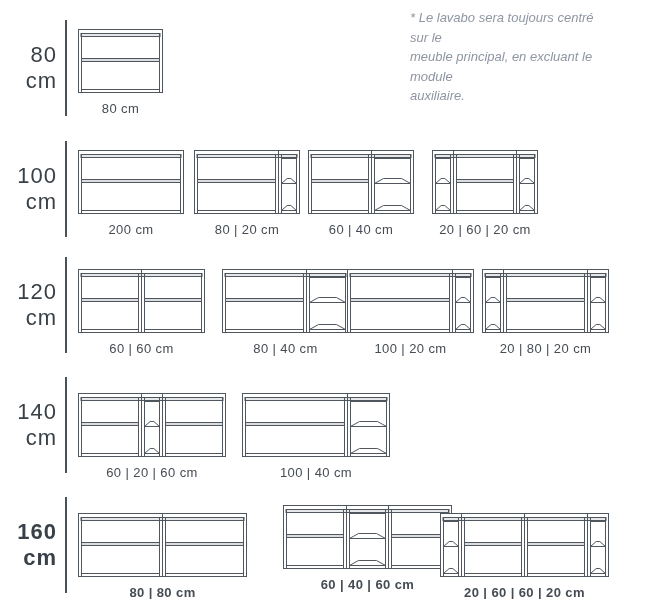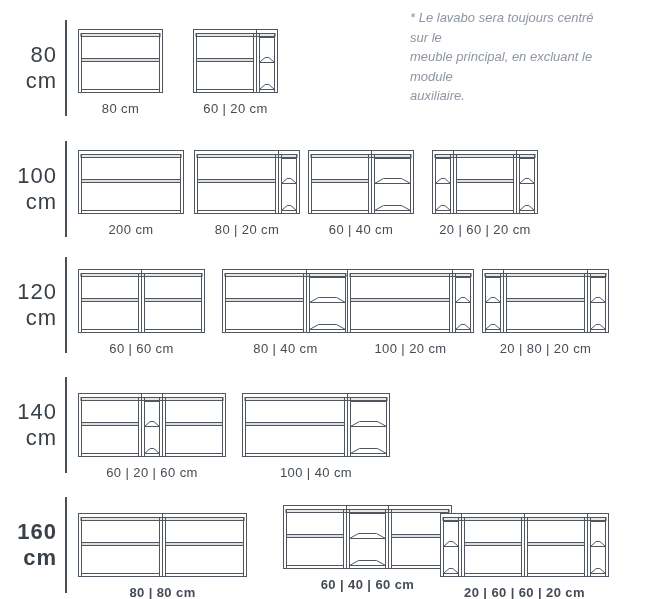--- a/index.html
+++ b/index.html
@@ -51,34 +51,20 @@
       </div>
       <div class="divider"></div>
       <div class="diagram" style="left: 78px; top: 9px;"><svg width="85" height="64" viewBox="0 0 85 64" xmlns="http://www.w3.org/2000/svg">
           <rect x="0.5" y="0.5" width="84" height="63" fill="#ffffff" stroke="#4f565d" stroke-width="1"></rect>
           <rect x="3" y="4.5" width="79" height="3" fill="#e6e7e8" stroke="#4f565d" stroke-width="1"></rect>
           <line x1="3.5" y1="4.5" x2="3.5" y2="63" stroke="#4f565d" stroke-width="1"></line>
           <line x1="81.5" y1="4.5" x2="81.5" y2="63" stroke="#4f565d" stroke-width="1"></line>
           <rect x="3.5" y="29.5" width="78" height="3" fill="#dcdde0" stroke="#4f565d" stroke-width="1"></rect>
           <line x1="3.5" y1="60.5" x2="81.5" y2="60.5" stroke="#4f565d" stroke-width="1"></line>
         </svg><div class="dim-label" style="width: 85px;">80 cm</div></div>
-      <div class="diagram" style="left: 193px; top: 9px;"><svg width="85" height="64" viewBox="0 0 85 64" xmlns="http://www.w3.org/2000/svg">
-          <rect x="0.5" y="0.5" width="84" height="63" fill="#ffffff" stroke="#4f565d" stroke-width="1"></rect>
-          <rect x="3" y="4.5" width="79" height="3" fill="#e6e7e8" stroke="#4f565d" stroke-width="1"></rect>
-          <line x1="3.5" y1="4.5" x2="3.5" y2="63" stroke="#4f565d" stroke-width="1"></line>
-          <line x1="60.5" y1="4.5" x2="60.5" y2="63" stroke="#4f565d" stroke-width="1"></line>
-          <rect x="3.5" y="29.5" width="57" height="3" fill="#dcdde0" stroke="#4f565d" stroke-width="1"></rect>
-          <line x1="3.5" y1="60.5" x2="60.5" y2="60.5" stroke="#4f565d" stroke-width="1"></line>
-          <line x1="63.5" y1="1" x2="63.5" y2="63" stroke="#4f565d" stroke-width="1"></line>
-          <line x1="66.5" y1="4.5" x2="66.5" y2="63" stroke="#4f565d" stroke-width="1"></line>
-          <line x1="81.5" y1="4.5" x2="81.5" y2="63" stroke="#4f565d" stroke-width="1"></line>
-          <line x1="66.5" y1="8.5" x2="81.5" y2="8.5" stroke="#4f565d" stroke-width="1"></line>
-          <path d="M 66.5 33.5 L 72.2 28.5 L 75.8 28.5 L 81.5 33.5 Z" fill="none" stroke="#4f565d" stroke-width="1"></path>
-          <path d="M 66.5 60.5 L 72.2 55.5 L 75.8 55.5 L 81.5 60.5 Z" fill="none" stroke="#4f565d" stroke-width="1"></path>
-        </svg><div class="dim-label" style="width: 85px;">60 | 20 cm</div></div>
     </div>
     <div class="row" style="top: 141px;">
       <div class="size-label">
         <div>100</div>
         <div>cm</div>
       </div>
       <div class="divider"></div>
       <div class="diagram" style="left: 78px; top: 9px;"><svg width="106" height="64" viewBox="0 0 106 64" xmlns="http://www.w3.org/2000/svg">
           <rect x="0.5" y="0.5" width="105" height="63" fill="#ffffff" stroke="#4f565d" stroke-width="1"></rect>
           <rect x="3" y="4.5" width="100" height="3" fill="#e6e7e8" stroke="#4f565d" stroke-width="1"></rect>

